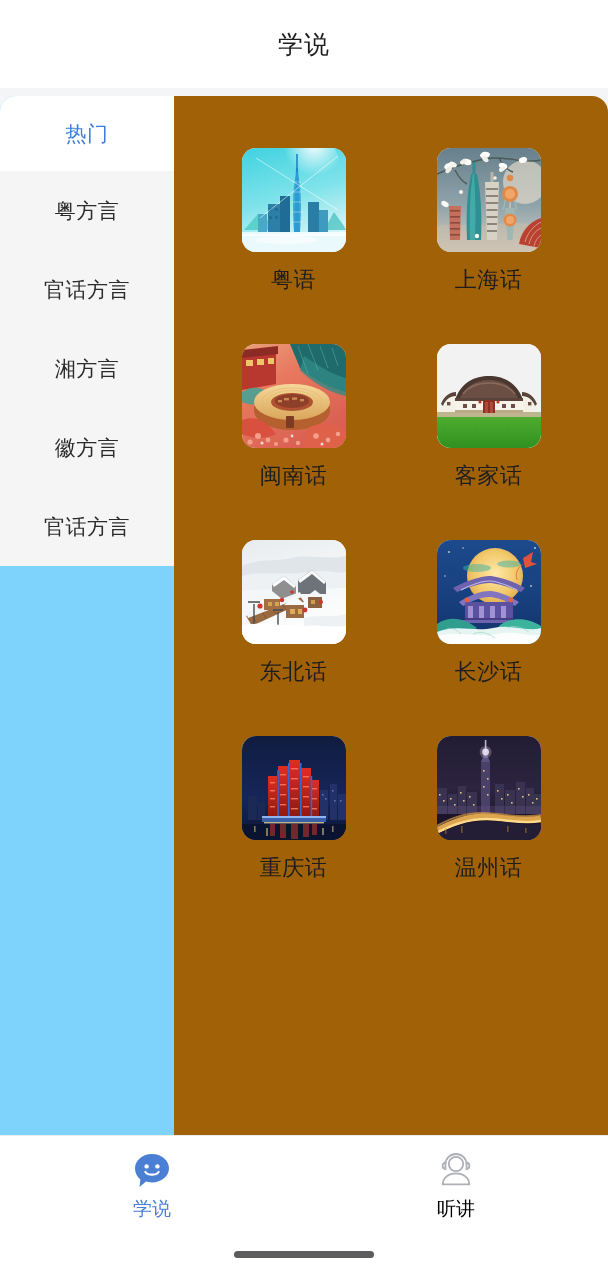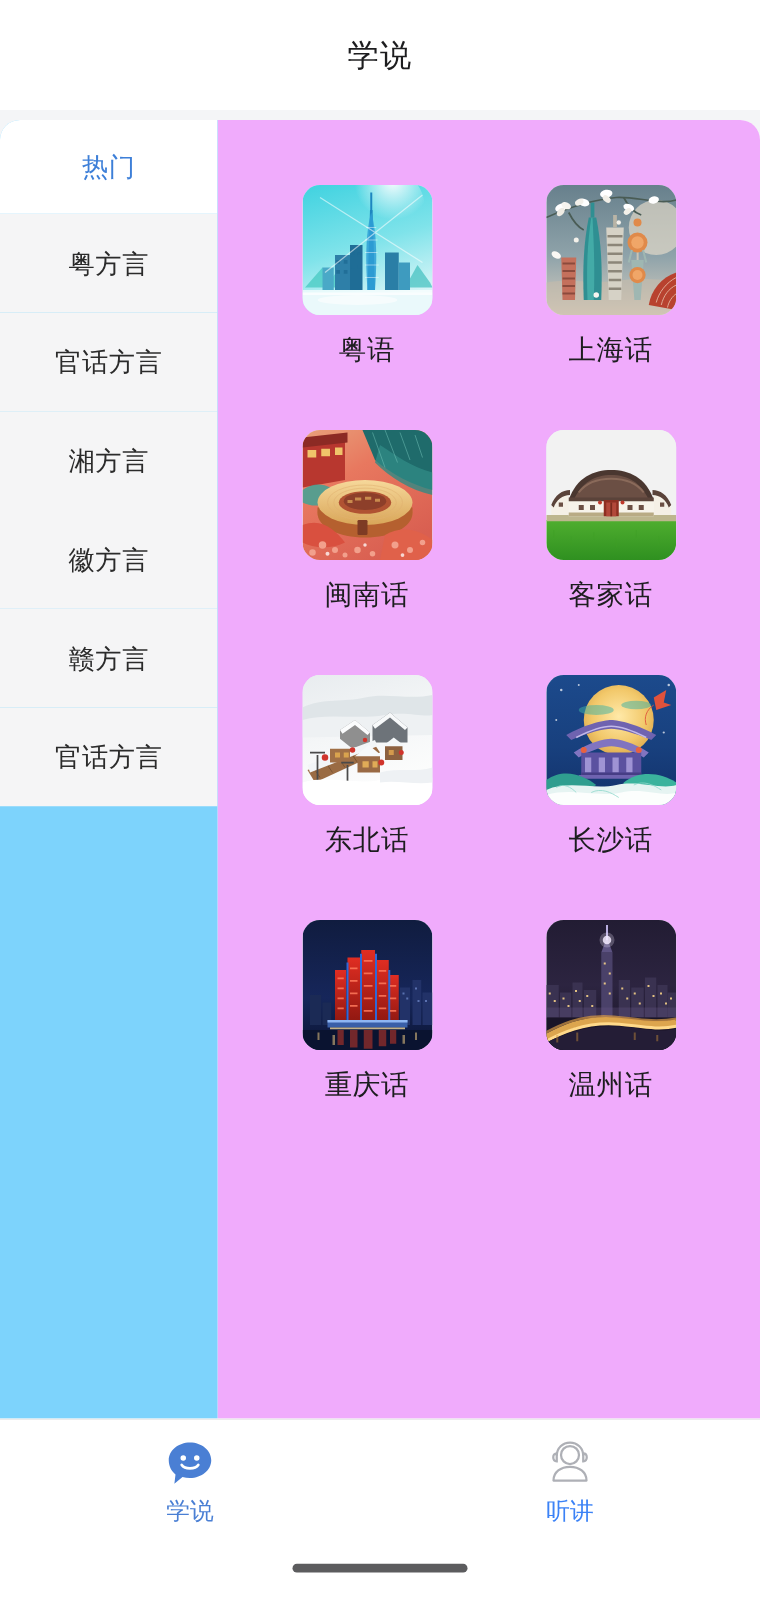--- a/index.html
+++ b/index.html
@@ -68,21 +68,21 @@
     background: #ffffff;
     color: #3d7fd8;
   }
   .side-item.first {
     height: 75px;
   }
 
   
   .content {
     flex: 1;
-    background: #f0abfc;
+    background: #a16207;
     padding: 52px 0 0 0;
     overflow: hidden;
   }
   .grid {
     display: grid;
     grid-template-columns: 1fr 1fr;
     row-gap: 49px;
     column-gap: 0;
     padding: 0 22px;
   }
@@ -121,21 +121,21 @@
   .tab {
     flex: 1;
     display: flex;
     flex-direction: column;
     align-items: center;
     gap: 4px;
   }
   .tab-icon { width: 42px; height: 42px; display: block; }
   .tab-label {
     font-size: 19px;
-    color: #3b82f6;
+    color: #000000;
   }
   .tab.active .tab-label { color: #4a7fd4; }
 
   .home-indicator {
     position: absolute;
     bottom: 22px;
     left: 50%;
     transform: translateX(-50%);
     width: 140px;
     height: 7px;
@@ -160,23 +160,20 @@
         <span>粤方言</span>
       </div>
       <div class="side-item">
         <span>官话方言</span>
       </div>
       <div class="side-item">
         <span>湘方言</span>
       </div>
       <div class="side-item">
         <span>徽方言</span>
-      </div>
-      <div class="side-item">
-        <span>赣方言</span>
       </div>
       <div class="side-item">
         <span>官话方言</span>
       </div>
     </div>
 
   <div class="content">
     <div class="grid" id="grid">
         <div class="card">
           <div class="thumb">

